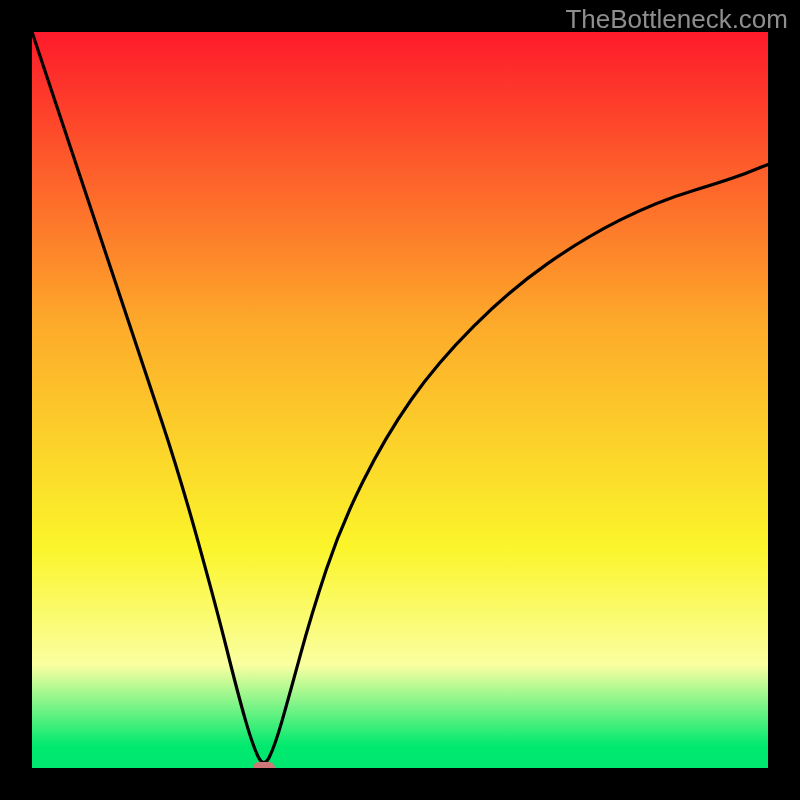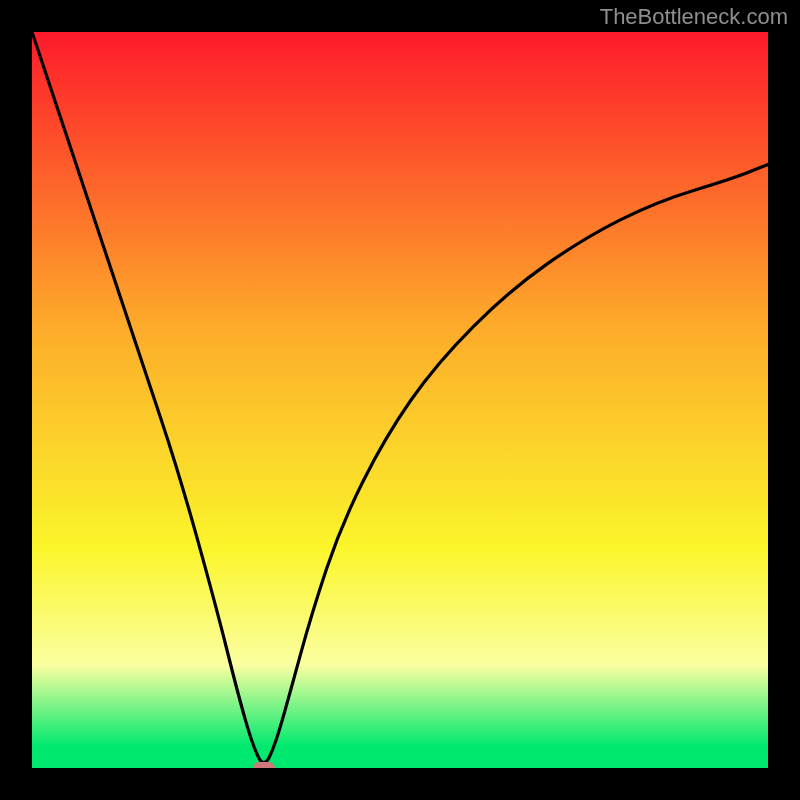--- a/index.html
+++ b/index.html
@@ -27,21 +27,21 @@
   }
   .gradient {
     position: absolute;
     inset: 0;
   }
   .attribution {
     position: absolute;
     top: 4px;
     right: 12px;
     color: #8e8e8e;
-    font-size: 22px;
+    font-size: 26px;
     letter-spacing: 0px;
     font-weight: 400;
     margin-left: 33px;
   }
   .marker {
     position: absolute;
     width: 22px;
     height: 12px;
     border-radius: 6px;
     transform: translate(-50%, -50%);

